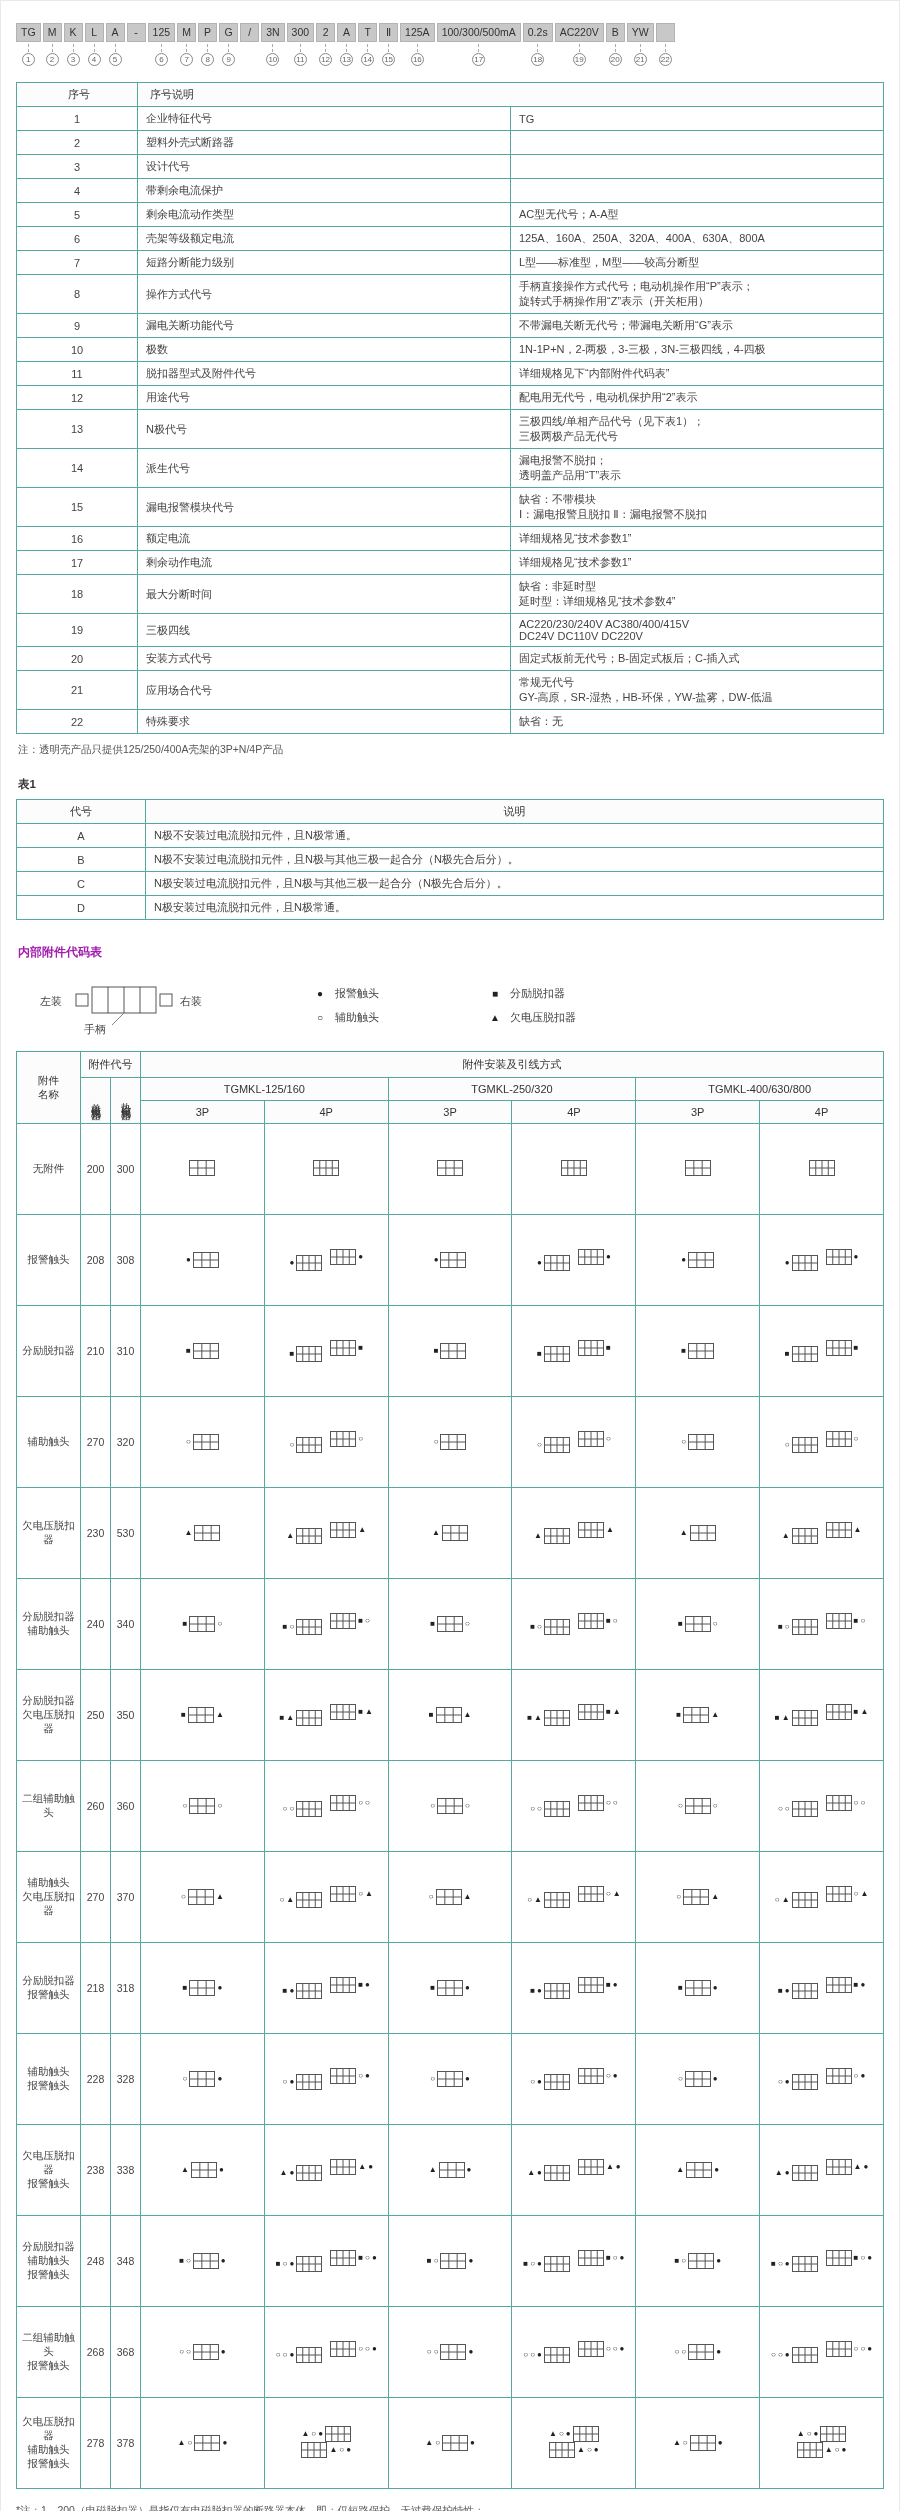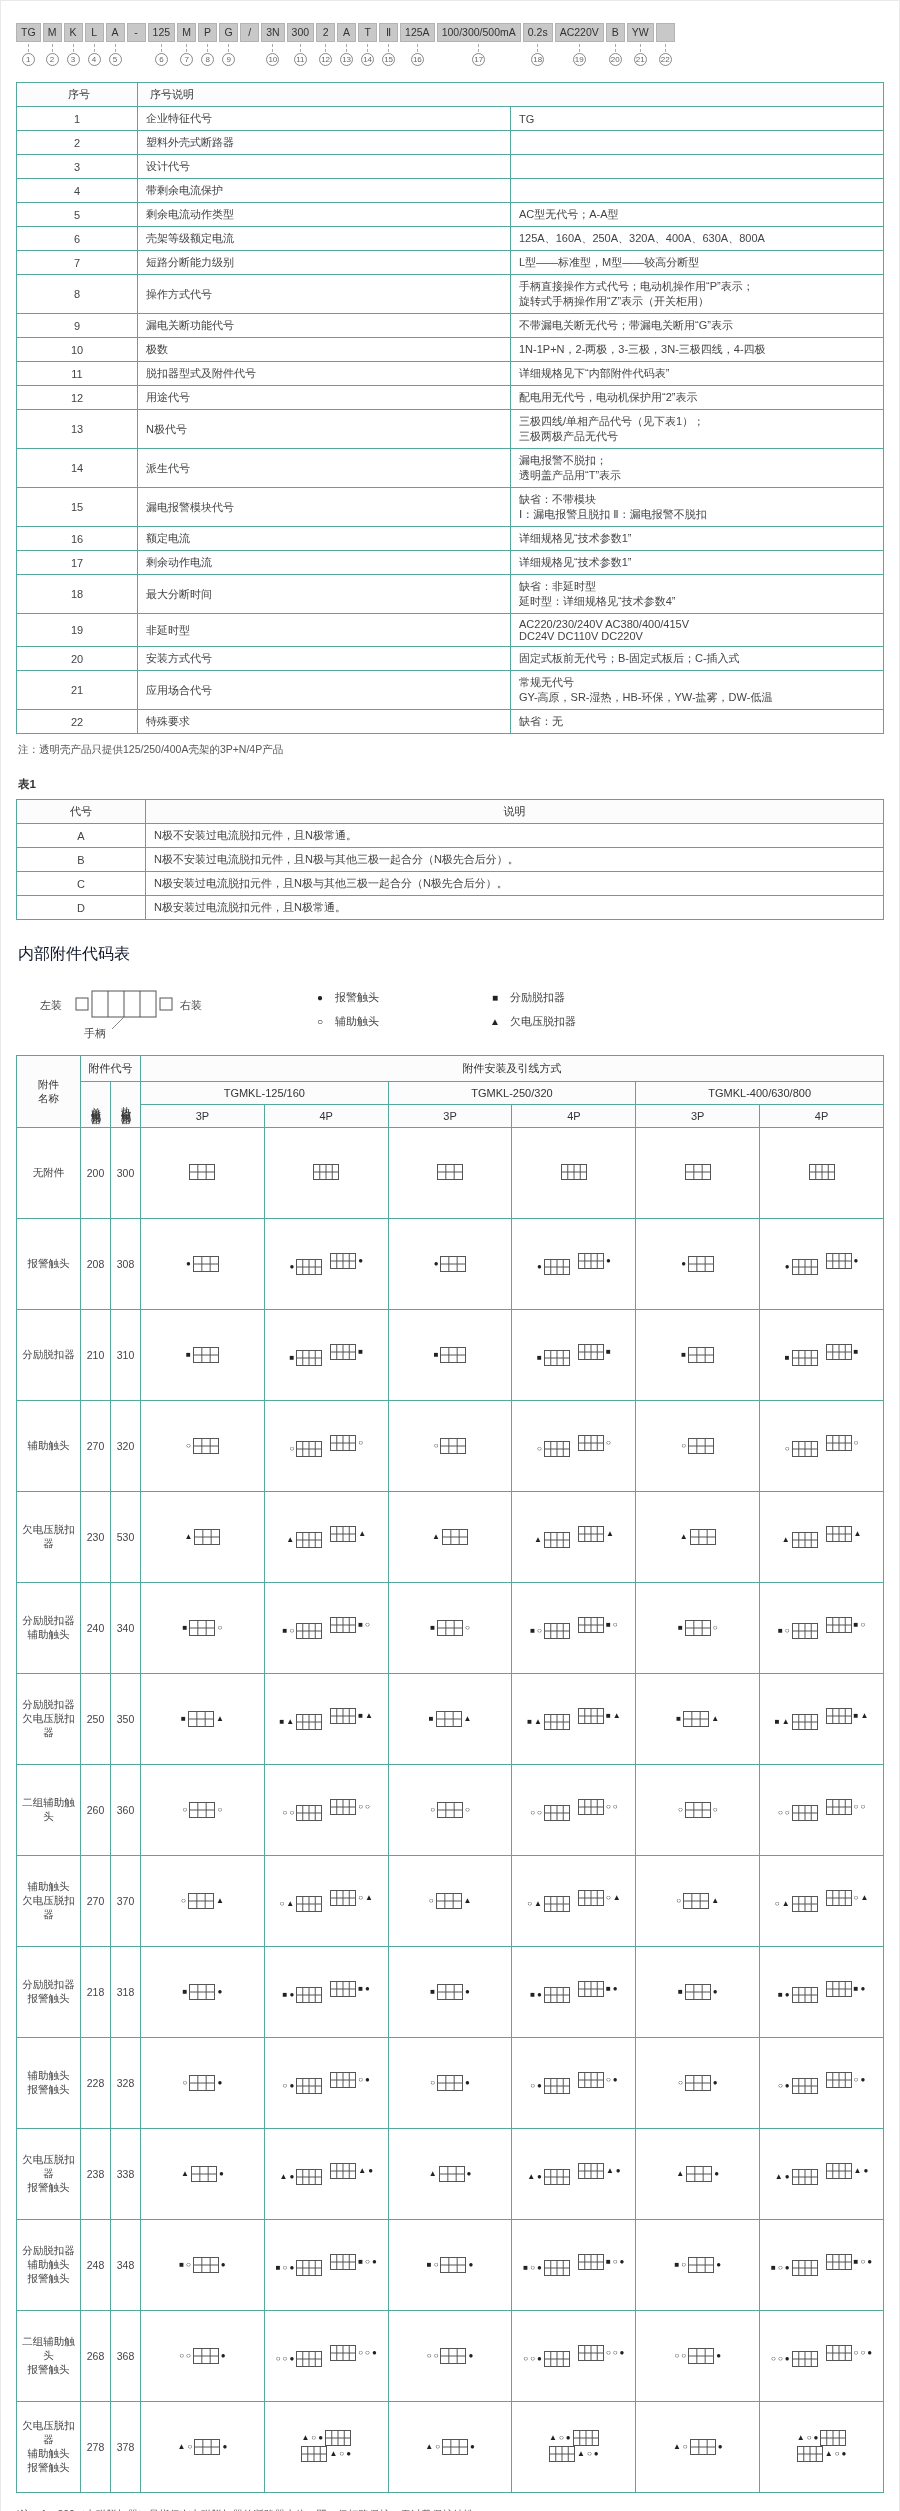--- a/index.html
+++ b/index.html
@@ -21,21 +21,21 @@
   th{font-weight:normal;color:#333;background:#fcfcfc;}
   .main-table th{text-align:left;padding-left:12px;}
   .main-table th.col-num{text-align:center;}
   .c-num{width:100px;text-align:center;}
   .c-desc{width:168px;}
   .c-val{white-space:pre-line;}
   .note{font-size:10.5px;color:#555;margin:9px 0 20px 2px;}
   .t1-title{font-weight:bold;font-size:11.5px;color:#333;margin:0 0 7px 2px;}
   .t1 .c-code{width:112px;text-align:center;}
   
-  .acc-title{font-weight:normal;font-size:16px;color:#0f172a;margin:24px 0 12px 2px;}
+  .acc-title{font-weight:bold;font-size:12px;color:#a21caf;margin:24px 0 12px 2px;}
   .acc-head{display:flex;align-items:center;gap:38px;margin:0 0 14px 20px;}
   .legend{display:grid;grid-template-columns:auto auto;column-gap:110px;row-gap:9px;font-size:11px;}
   .legend-item{display:flex;align-items:center;gap:9px;}
   .legend-sym{font-size:10px;width:12px;text-align:center;color:#222;}
   .acc-table td{padding:2px 4px;text-align:center;}
   .acc-table th{text-align:center;padding:5px 4px;margin-left:33px;}
   .acc-table .c-name{width:64px;font-size:10.5px;white-space:pre-line;padding:2px 3px;}
   .acc-table .c-code{width:30px;font-size:10.5px;}
   .acc-table td.diagram{height:86px;}
   .vert{writing-mode:vertical-rl;text-orientation:upright;letter-spacing:2px;font-size:10px;display:inline-block;}
@@ -267,21 +267,21 @@
           <td class="c-val">详细规格见“技术参数1”</td>
         </tr>
         <tr>
           <td class="c-num">18</td>
           <td class="c-desc">最大分断时间</td>
           <td class="c-val">缺省：非延时型
 延时型：详细规格见“技术参数4”</td>
         </tr>
         <tr>
           <td class="c-num">19</td>
-          <td class="c-desc">非延时型</td>
+          <td class="c-desc">三极四线</td>
           <td class="c-val">AC220/230/240V  AC380/400/415V
 DC24V  DC110V  DC220V</td>
         </tr>
         <tr>
           <td class="c-num">20</td>
           <td class="c-desc">安装方式代号</td>
           <td class="c-val">固定式板前无代号；B-固定式板后；C-插入式</td>
         </tr>
         <tr>
           <td class="c-num">21</td>

